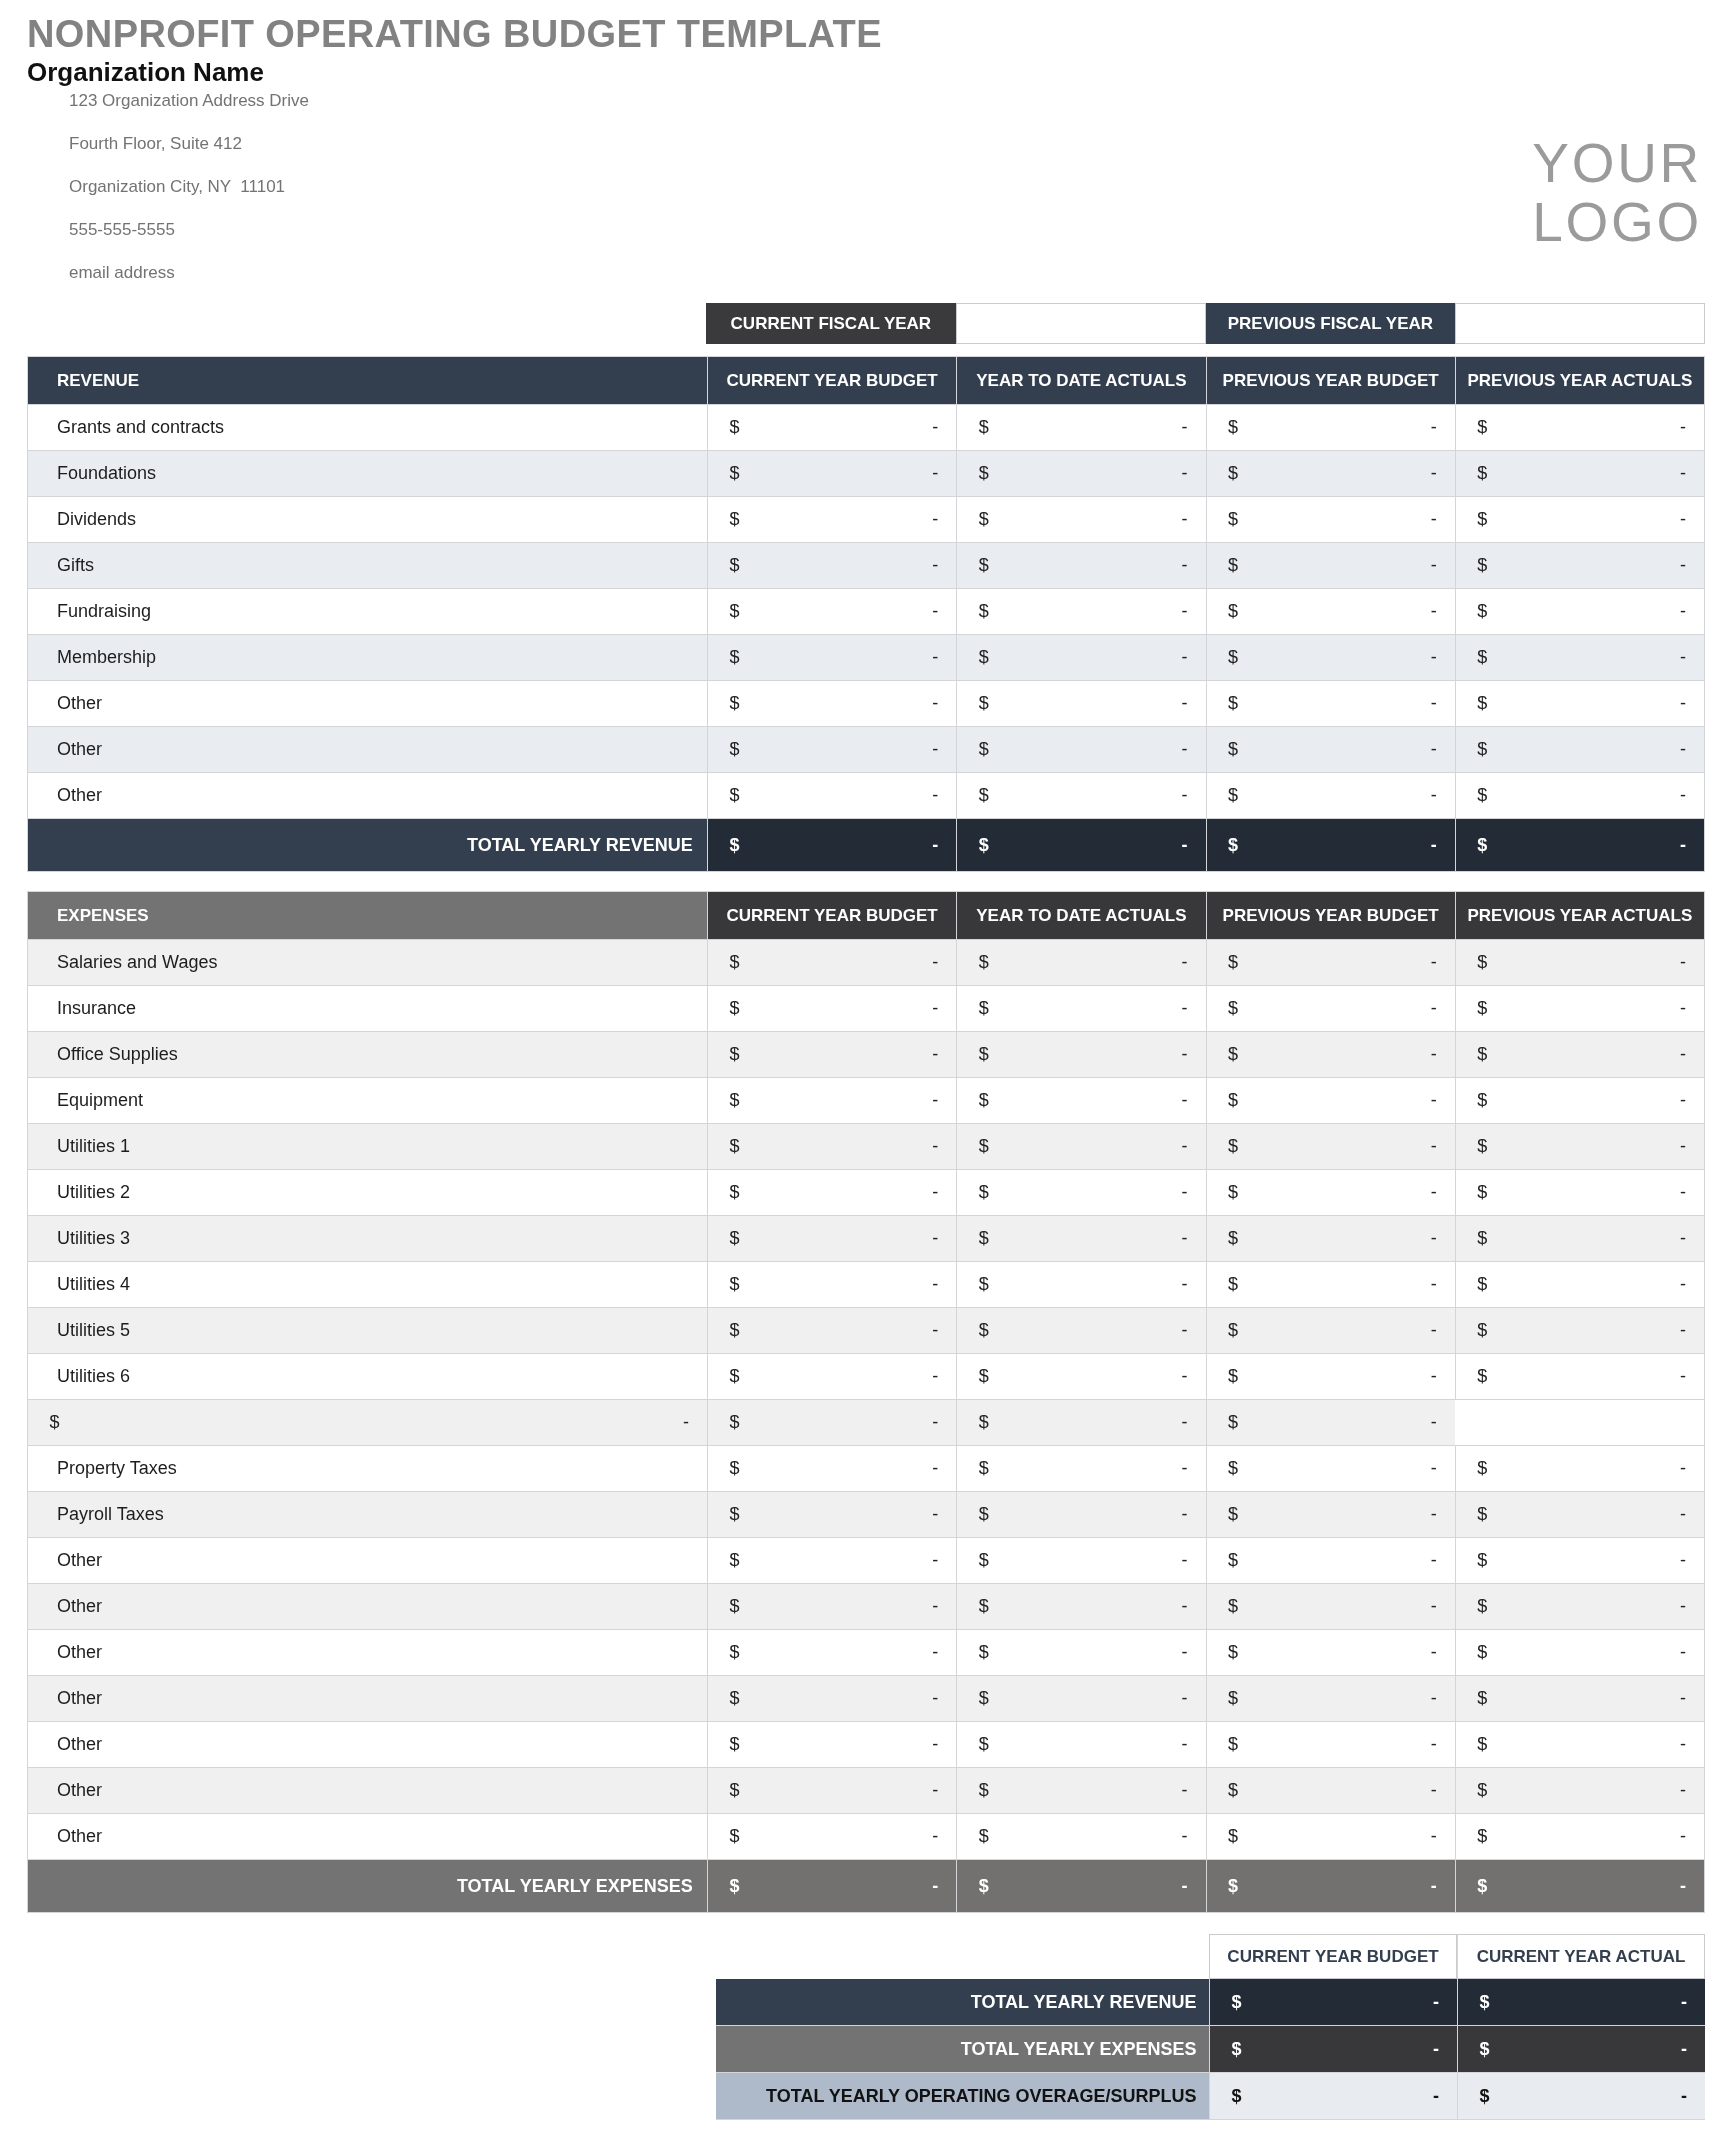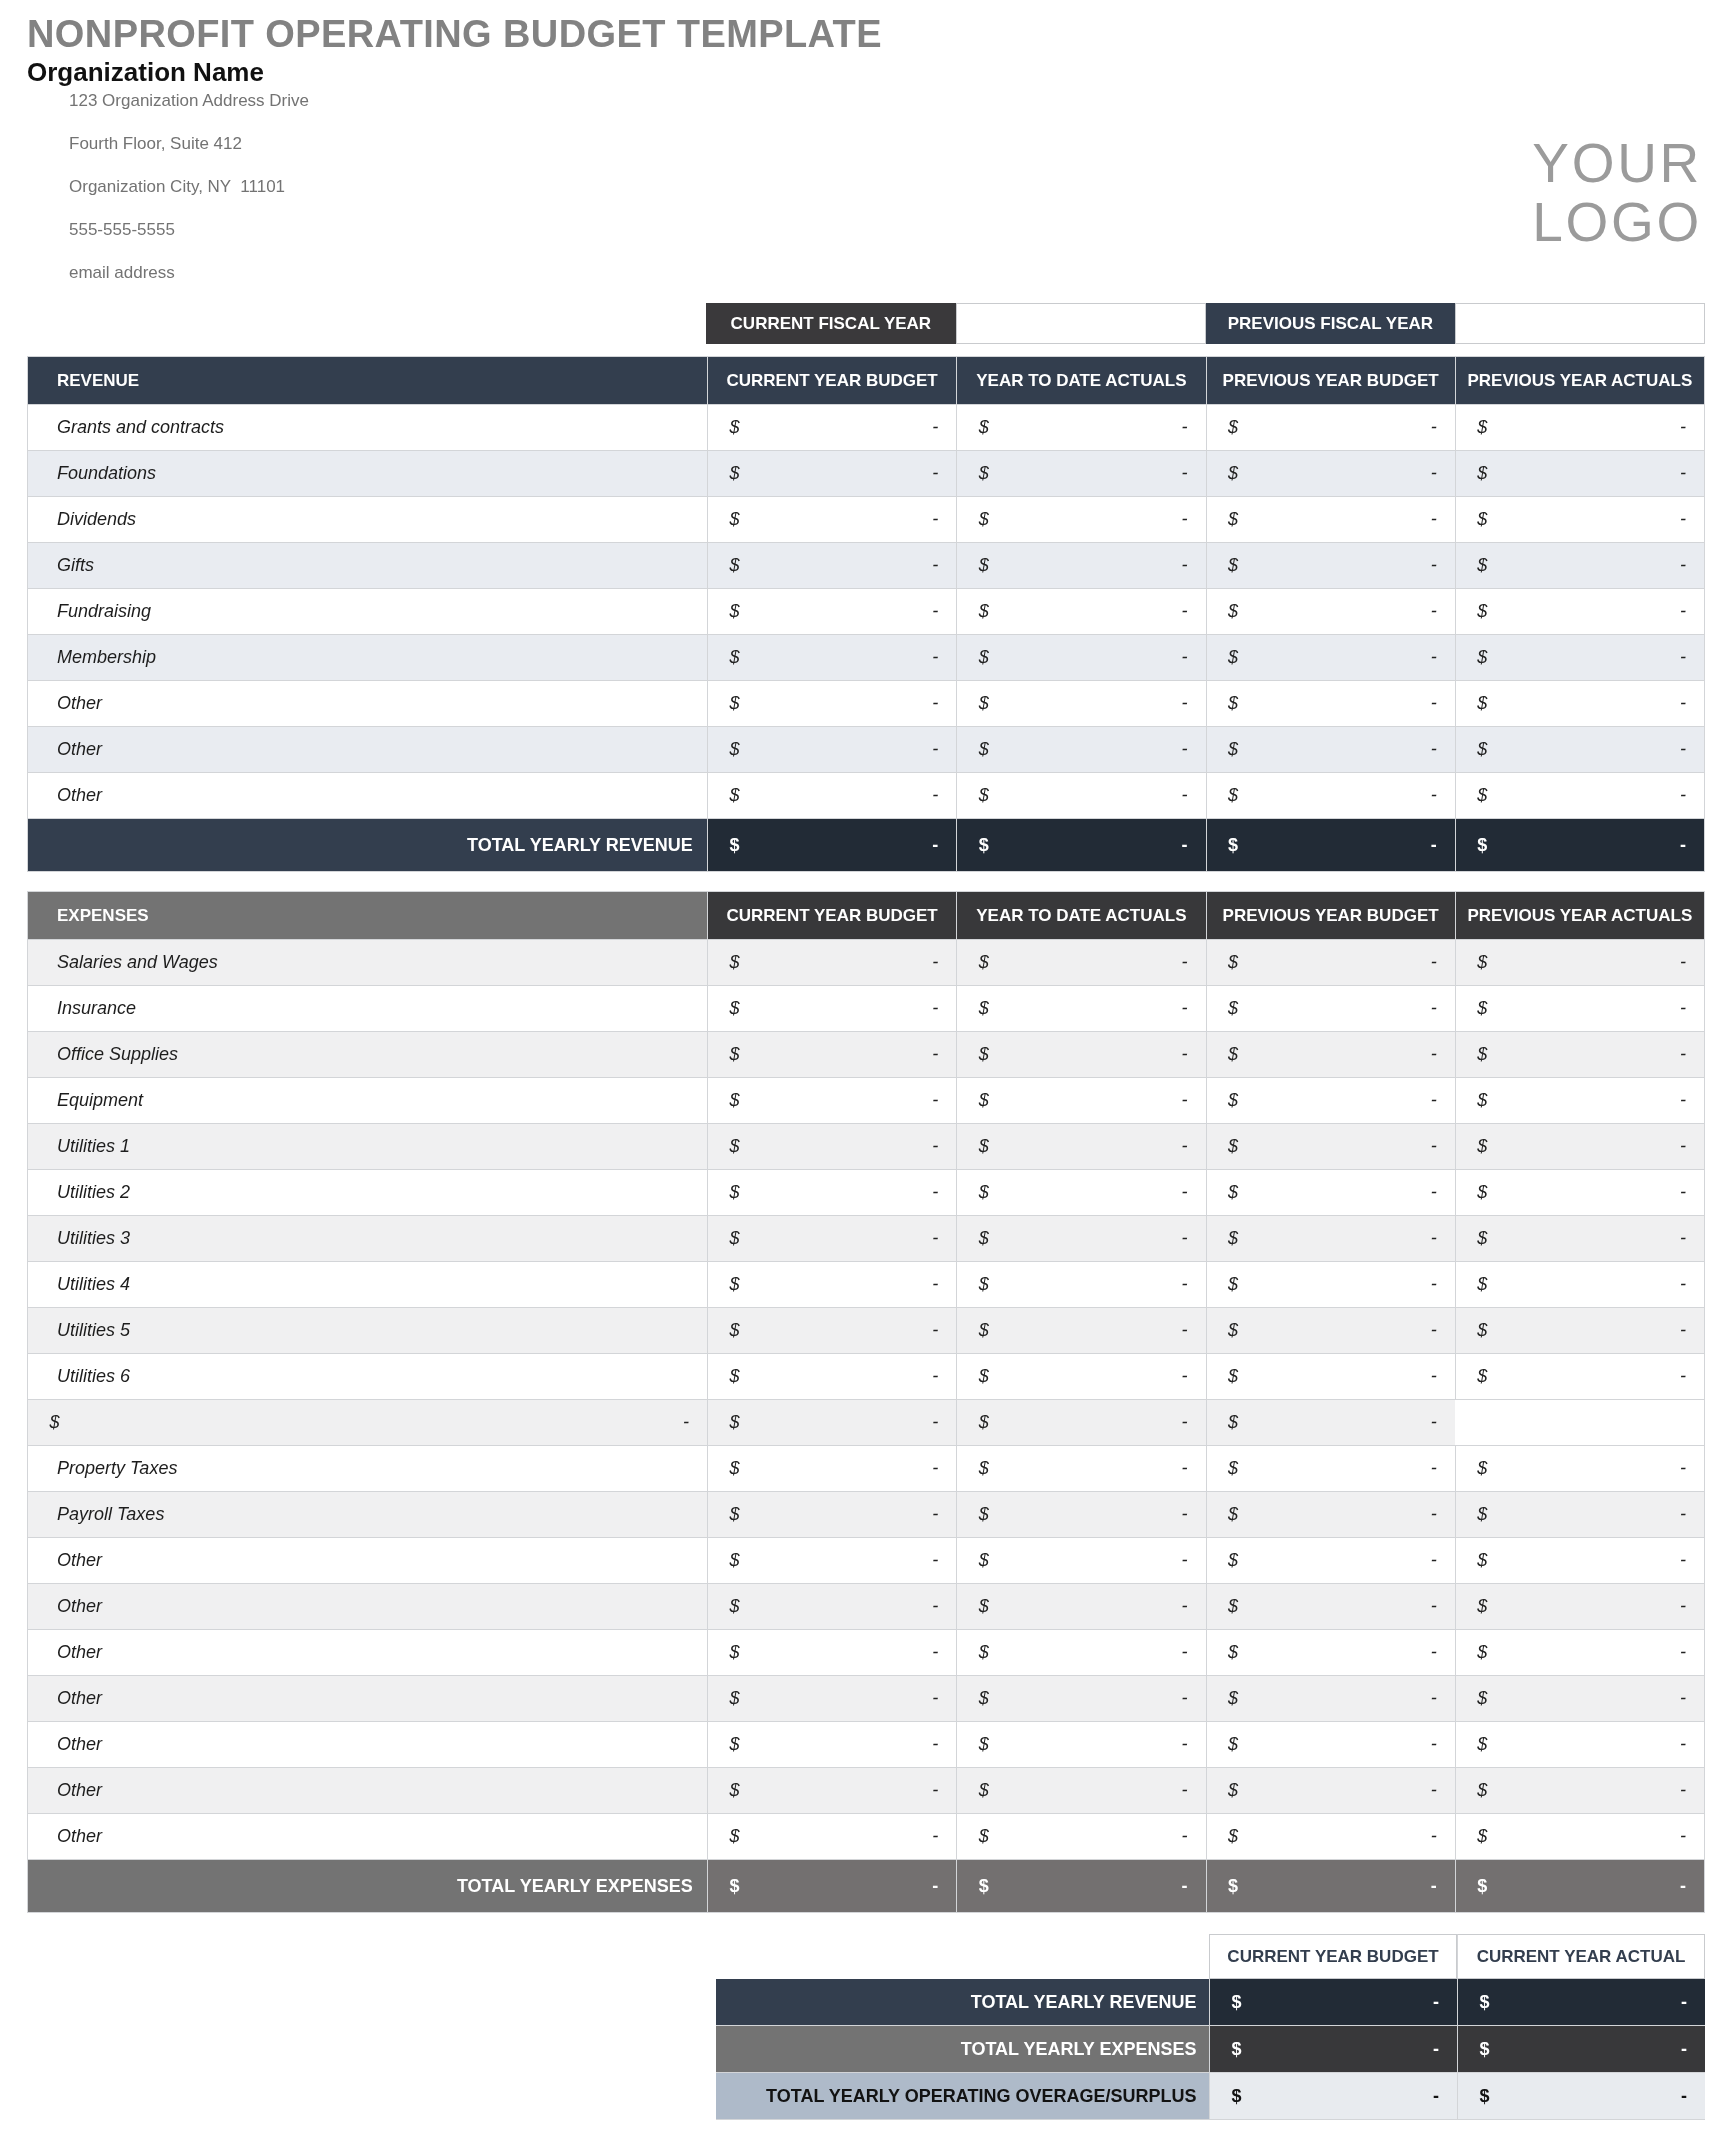--- a/index.html
+++ b/index.html
@@ -24,21 +24,21 @@
   .fcell.dark { background:#3a393b; }
   .fcell.navy { background:#333e4e; }
   .fcell.blank { background:#fff; border:1.8px solid #c9cbce; }
 
   
   .table { position:absolute; left:27px; width:1678px; border:1.8px solid #d3d5d8; background:#fff; }
   #revenue-table { top:356px; }
   #expenses-table { top:891px; }
   .row { height:46px; }
   .row.thead { height:48px; border-bottom:1.8px solid #d3d5d8; }
-  .rowswrap .row { border-bottom:1.8px solid #d3d5d8;font-style:italic; }
+  .rowswrap .row { border-bottom:1.8px solid #d3d5d8; }
   .cell { display:flex; align-items:center; overflow:hidden; }
   .cell + .cell { border-left:1.8px solid #d3d5d8; }
   .hlabel { padding-left:29px; font-size:17px; font-weight:bold; color:#fff; }
   .hcol { justify-content:center; font-size:17px; font-weight:bold; color:#fff; text-align:center; }
   .navy-bg { background:#333e4e; }
   .char-bg { background:#38383a; }
   .gray-bg { background:#737373; }
   .label { padding-left:29px; font-size:18px; color:#1d1d1d; }
   .val { justify-content:space-between; padding:0 18px 0 21.5px; font-size:18px; color:#222; }
   .row.total { height:52px; }

